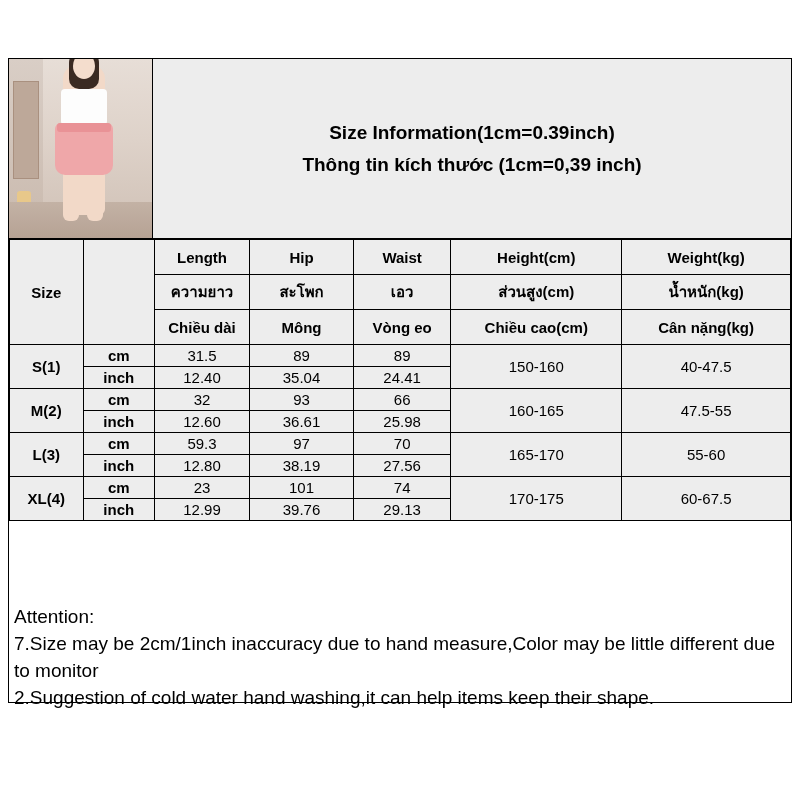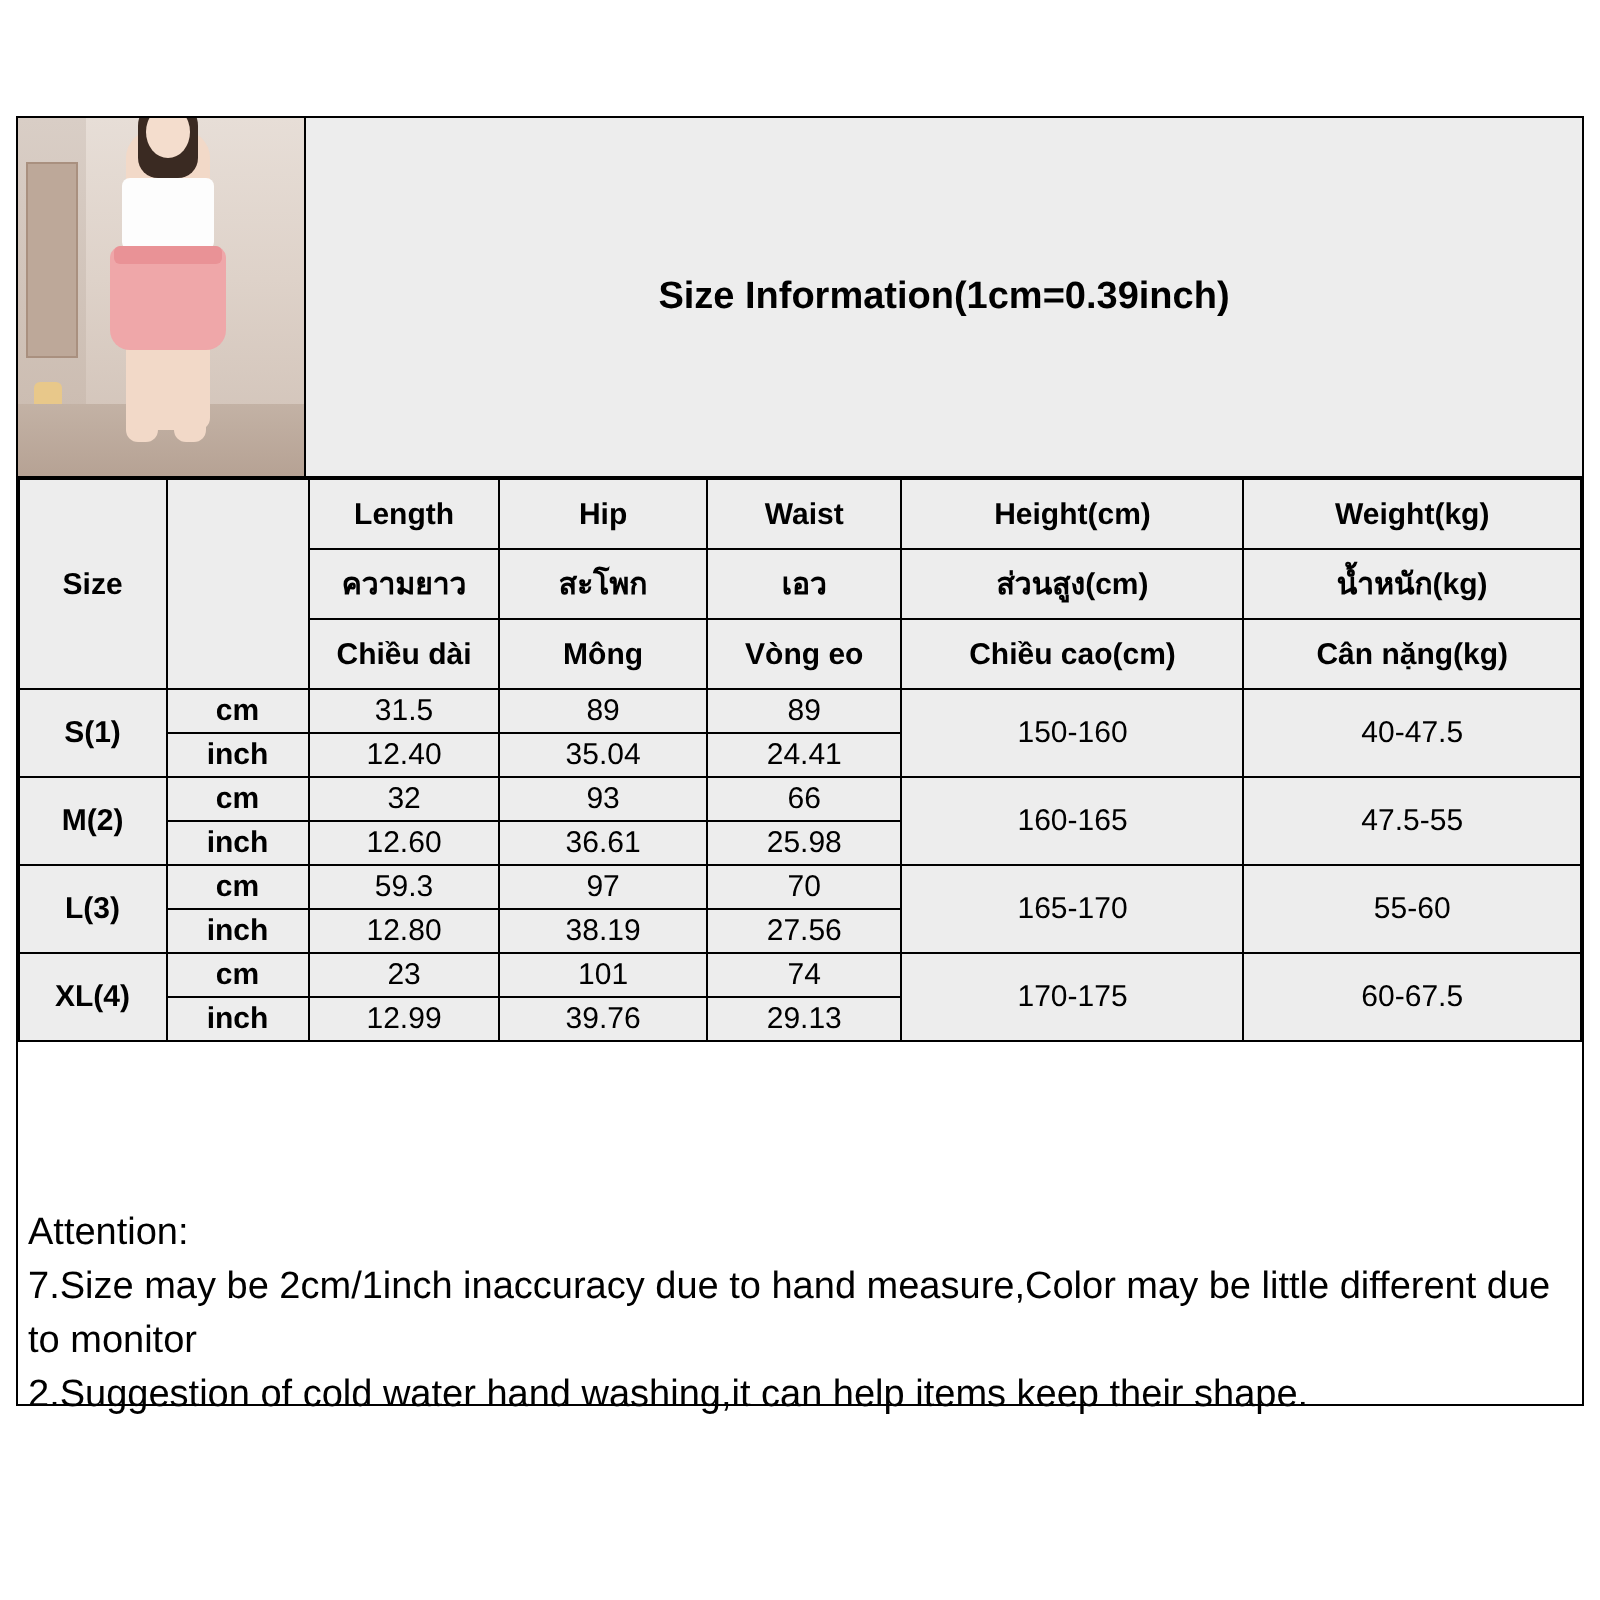--- a/index.html
+++ b/index.html
@@ -190,20 +190,21 @@
           <div class="body"></div>
           <div class="top"></div>
           <div class="shorts"></div>
           <div class="belt"></div>
           <div class="hair"></div>
           <div class="head"></div>
         </div>
       </div>
       <div class="title-cell">
         <div class="t-line">Size Information(1cm=0.39inch)</div>
+        <div class="t-line">Thông tin kích thước (1cm=0,39 inch)</div>
       </div>
     </div>
 
     <table class="size-table">
       <colgroup>
         <col class="c-size">
           <col class="c-unit">
           <col class="c-len">
         <col class="c-hip">
           <col class="c-waist">

